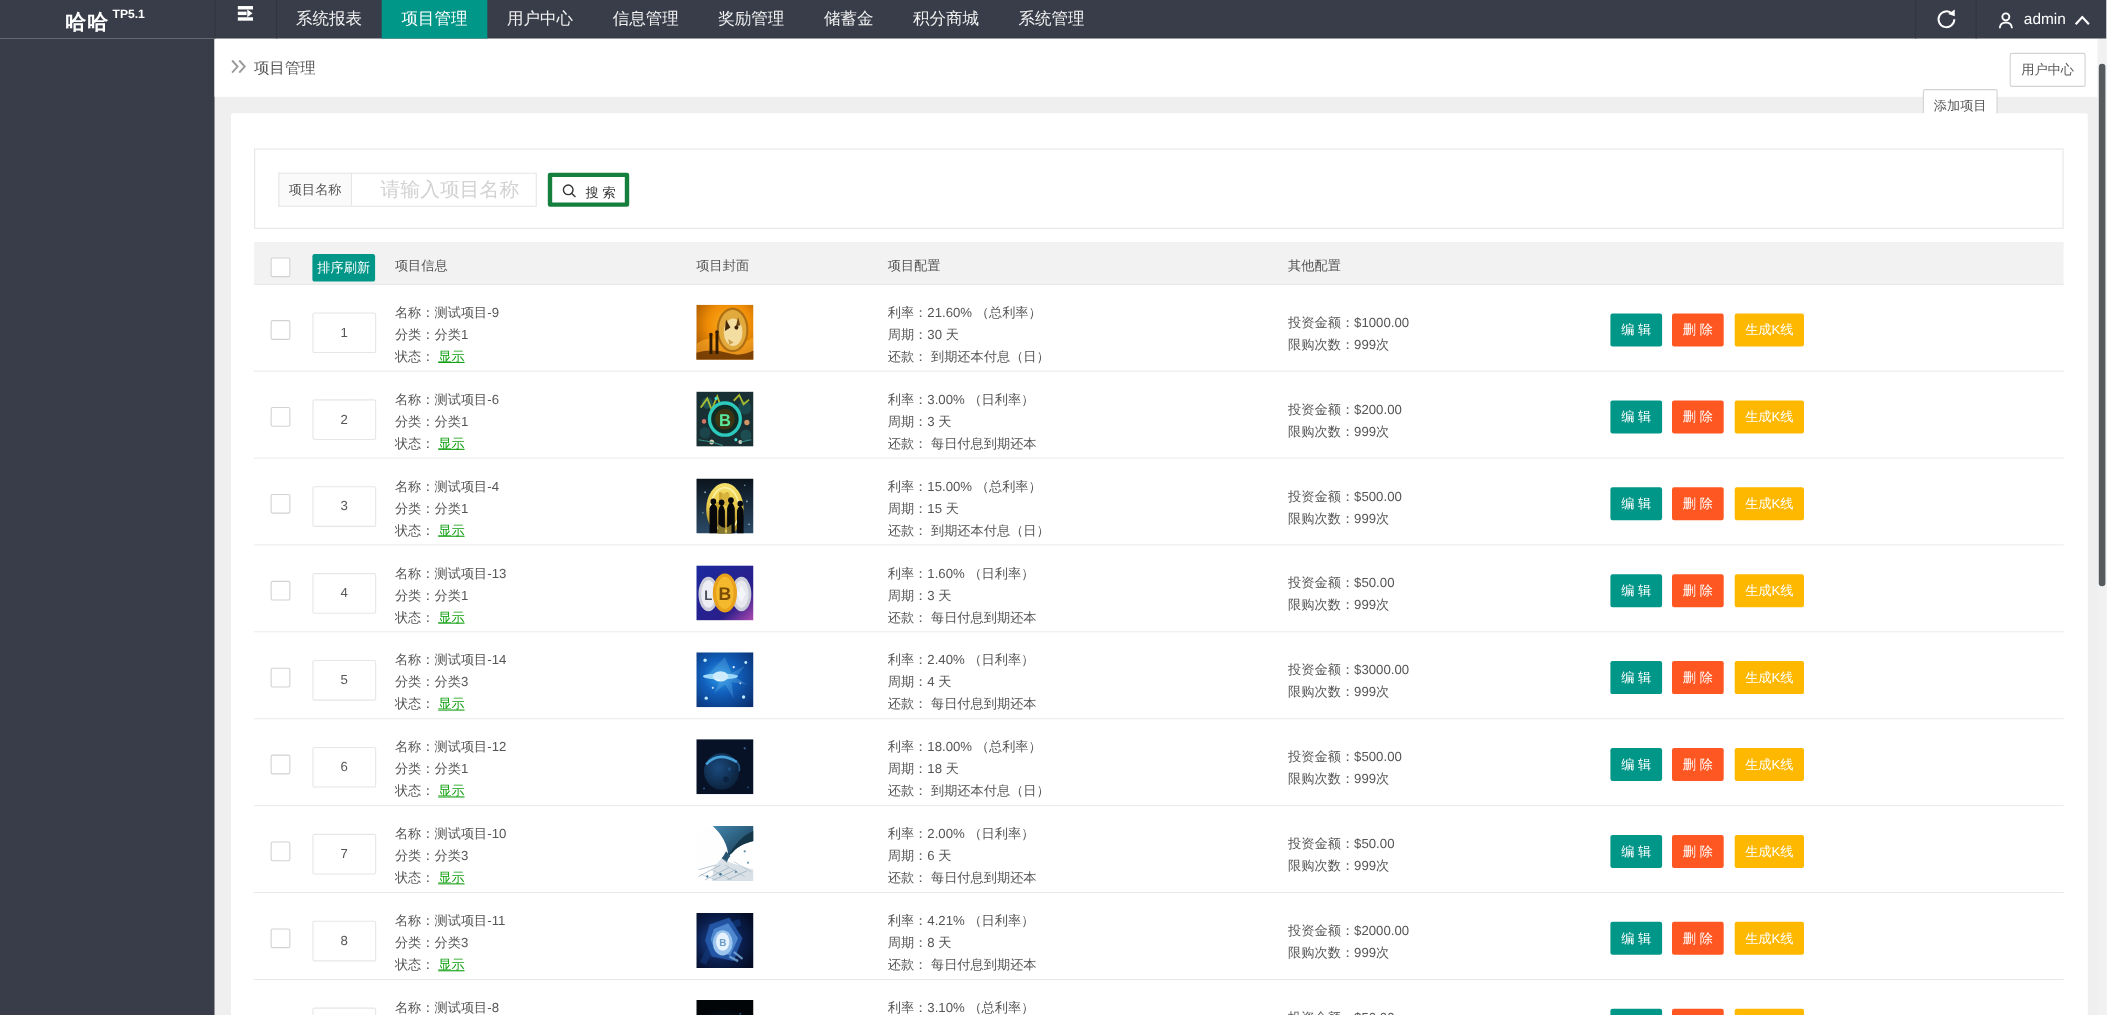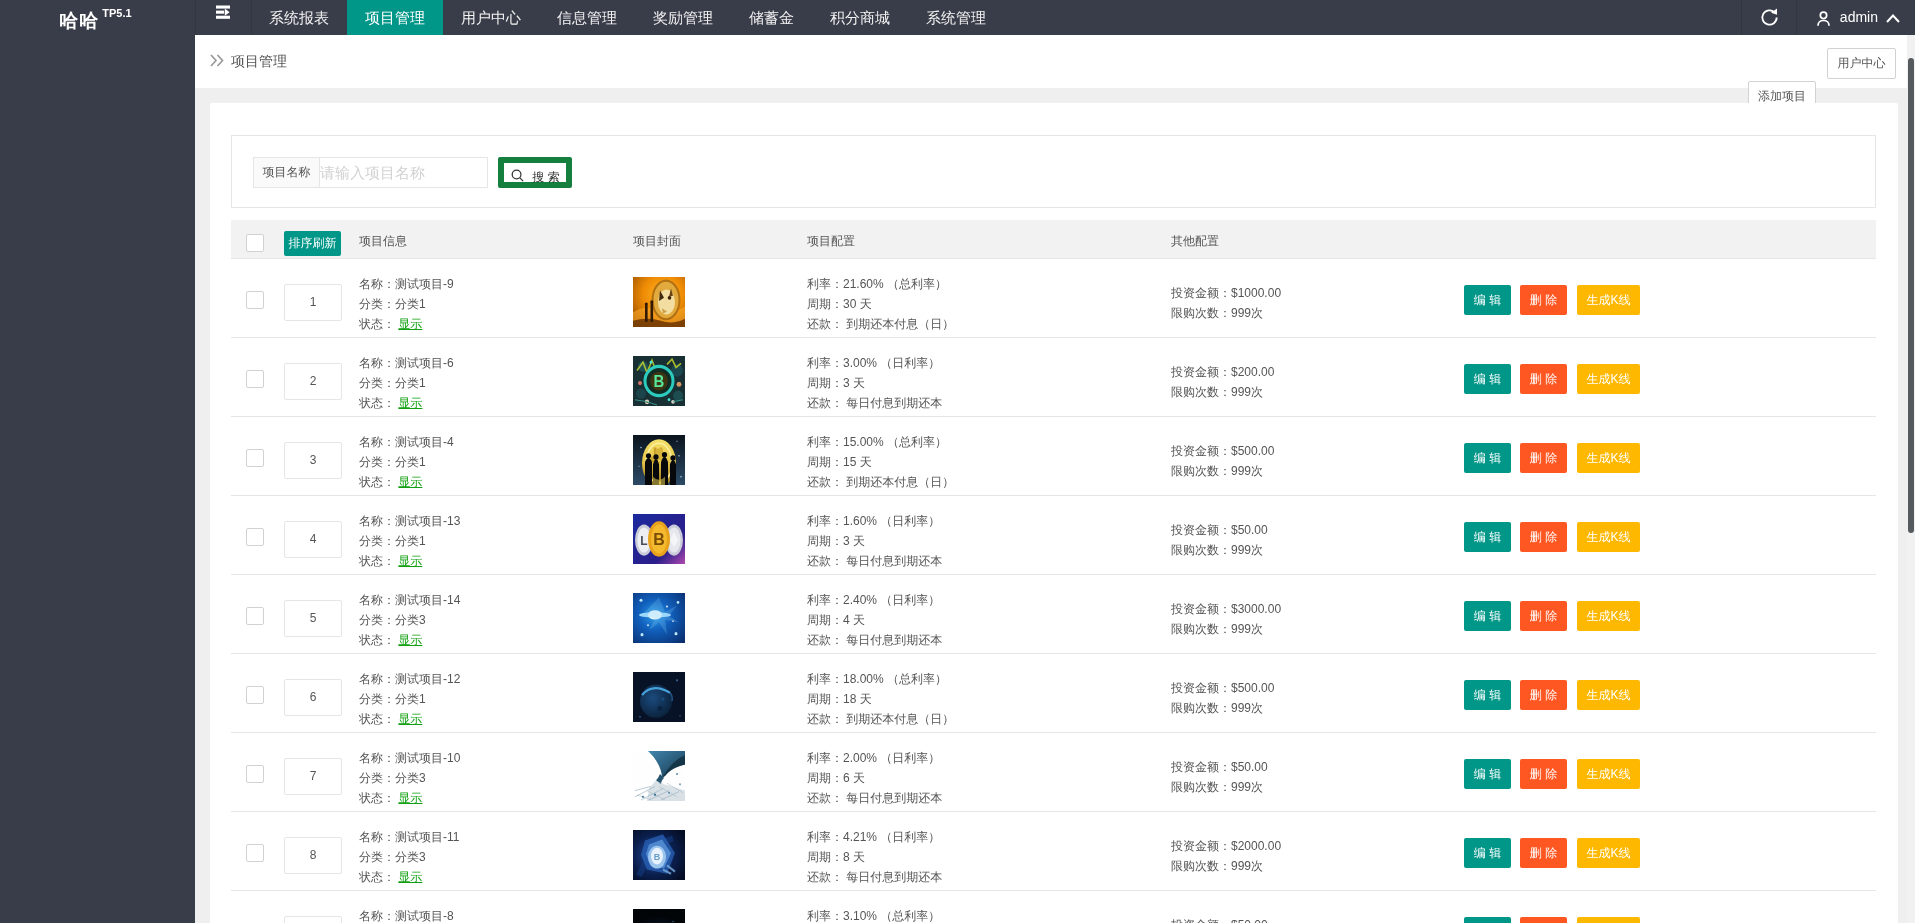--- a/index.html
+++ b/index.html
@@ -21,22 +21,22 @@
 .sub-item svg{position:absolute;left:19px;top:14px;}
 
 .crumbbar{position:absolute;left:195px;top:35px;width:1712px;height:53px;background:#fff;}
 .crumb{position:absolute;left:14px;top:0;height:53px;line-height:53px;font-size:14px;color:#555;}
 .topbtn{position:absolute;top:13px;height:31px;line-height:29px;background:#fff;border:1px solid #d2d2d2;border-radius:2px;font-size:12px;color:#555;text-align:center;}
 .card{position:absolute;left:210px;top:103px;width:1688px;height:830px;background:#fff;border-radius:2px;}
 
 .fs{position:absolute;left:21px;top:32px;width:1645px;height:73px;border:1px solid #e6e6e6;}
 .fs-legend{position:absolute;left:22px;top:-9px;background:#fff;padding:0 9px;font-size:14px;color:#555;line-height:18px;margin-top:40px;}
 .lbl{position:absolute;left:21px;top:21px;width:66px;height:31px;background:#fafafa;border:1px solid #e6e6e6;border-right:none;font-size:12px;color:#555;text-align:center;line-height:29px;}
-.inp{position:absolute;left:87px;top:21px;width:169px;height:31px;background:#fff;border:1px solid #e6e6e6;font-size:15px;color:#d2d2d2;line-height:29px;padding-left:0;}
-.sbtn{position:absolute;left:266px;top:21px;width:74px;height:31px;background:#fff;border:6px solid #15803d;border-radius:2px;line-height:29px;font-size:12px;color:#333;text-align:center;}
+.inp{position:absolute;left:87px;top:21px;width:169px;height:31px;background:#fff;border:1px solid #e6e6e6;font-size:18px;color:#d2d2d2;line-height:29px;padding-left:26px;}
+.sbtn{position:absolute;left:266px;top:21px;width:74px;height:31px;background:#fff;border:4px solid #15803d;border-radius:2px;line-height:29px;font-size:12px;color:#333;text-align:center;}
 
 .thead{position:absolute;left:21px;top:117px;width:1645px;height:39px;background:#f2f2f2;border-bottom:1px solid #e6e6e6;font-size:12px;color:#555;}
 .th{position:absolute;top:0;height:38px;line-height:43px;}
 .row{position:absolute;left:21px;width:1645px;height:79px;border-bottom:1px solid #e6e6e6;font-size:12px;color:#555;background:#fff;}
 .cb{position:absolute;width:18px;height:18px;background:#fff;border:1px solid #d2d2d2;border-radius:2px;}
 .sortin{position:absolute;left:53px;top:25px;width:58px;height:37px;border:1px solid #e6e6e6;border-radius:2px;text-align:center;line-height:35px;font-size:12px;color:#555;}
 .c-info{position:absolute;left:128px;top:15px;line-height:20px;}
 .c-cover{position:absolute;left:402px;top:18px;width:52px;height:50px;}
 .c-conf{position:absolute;left:576px;top:15px;line-height:20px;}
 .c-other{position:absolute;left:940px;top:24px;line-height:20px;}

